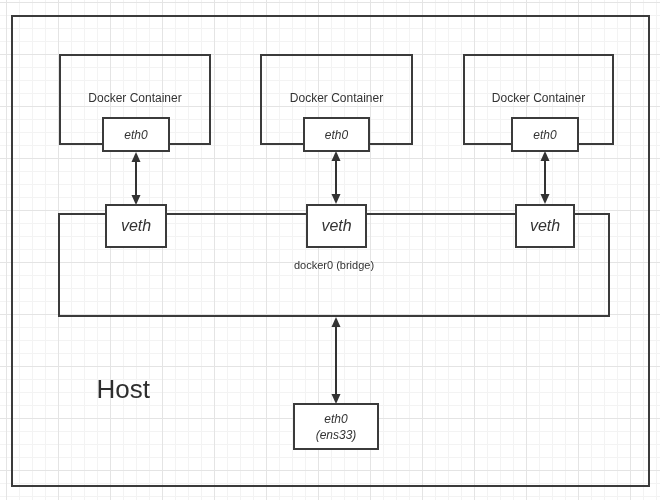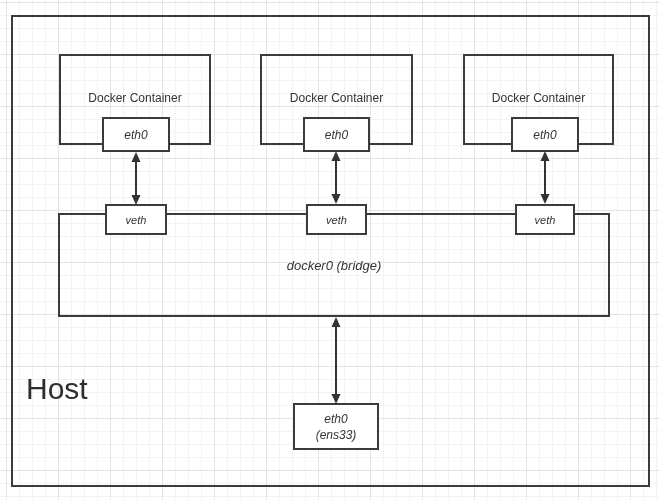--- a/index.html
+++ b/index.html
@@ -25,43 +25,43 @@
     box-sizing: border-box;
     display: flex;
     align-items: center;
     justify-content: center;
     text-align: center;
   }
   .transparent { background: transparent; }
   .filled { background: #ffffff; font-style: italic; }
 
   #host-rect      { left: 11px;  top: 15px;  width: 639px; height: 472px; }
-  #bridge-box     { left: 58px;  top: 213px; width: 552px; height: 104px; font-size: 13px; font-style: italic; }
+  #bridge-box     { left: 58px;  top: 213px; width: 552px; height: 104px; font-size: 11px; }
 
   .container-box  { top: 54px; height: 91px; font-size: 12px; align-items: center; }
   #container-1    { left: 59px;  width: 152px; }
   #container-2    { left: 260px; width: 153px; }
   #container-3    { left: 463px; width: 151px; }
   .container-box .label { position: relative; top: -2px; }
 
   .eth-box        { top: 117px; height: 35px; font-size: 12px; }
   #eth-1          { left: 102px; width: 68px; }
   #eth-2          { left: 303px; width: 67px; }
   #eth-3          { left: 511px; width: 68px; }
 
-  .veth-box       { top: 204px; height: 31px; font-size: 11px; }
+  .veth-box       { top: 204px; height: 44px; font-size: 16px; }
   #veth-1         { left: 105px; width: 62px; }
   #veth-2         { left: 306px; width: 61px; }
   #veth-3         { left: 515px; width: 60px; }
 
   #host-eth-box   { left: 293px; top: 403px; width: 86px; height: 47px;
                     font-size: 12px; line-height: 16px; flex-direction: column; }
 
   #host-label     { position: absolute; left: 26px; top: 372px; width: 124px;
-                    text-align: left; font-size: 30px; line-height: 34px;
+                    text-align: right; font-size: 26px; line-height: 34px;
                     color: #2e2e2e; }
   #host-label .zh { letter-spacing: 1px; }
 
   #arrow-layer    { position: absolute; left: 0; top: 0; width: 660px; height: 500px;
                     pointer-events: none; }
   #arrow-layer line    { stroke: #333333; stroke-width: 2px; }
   #arrow-layer polygon { fill: #333333; }
 </style>
 </head>
 <body>

